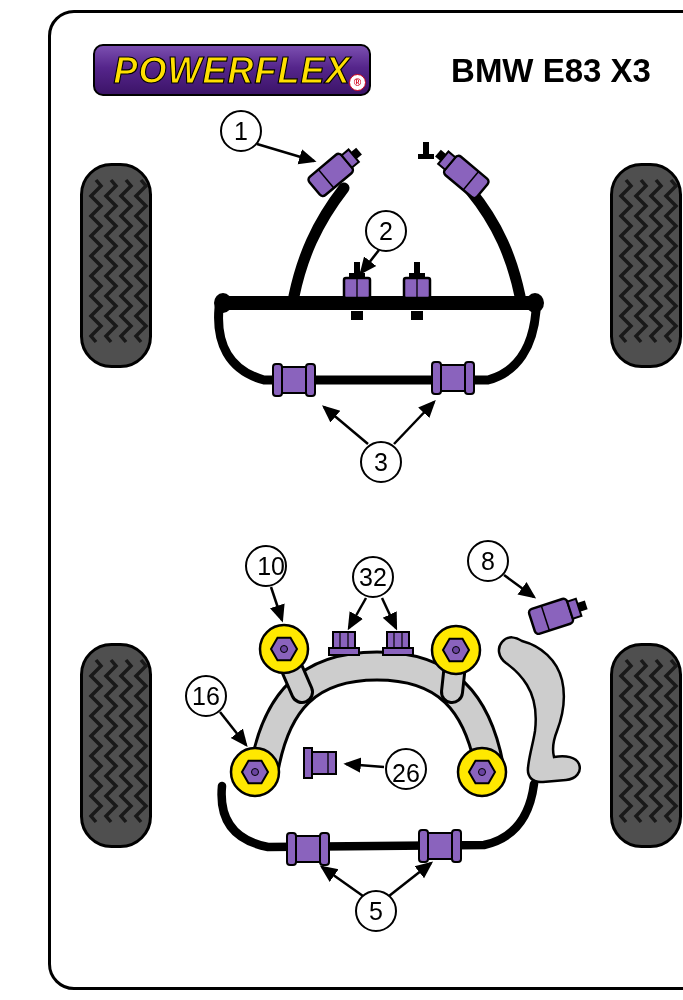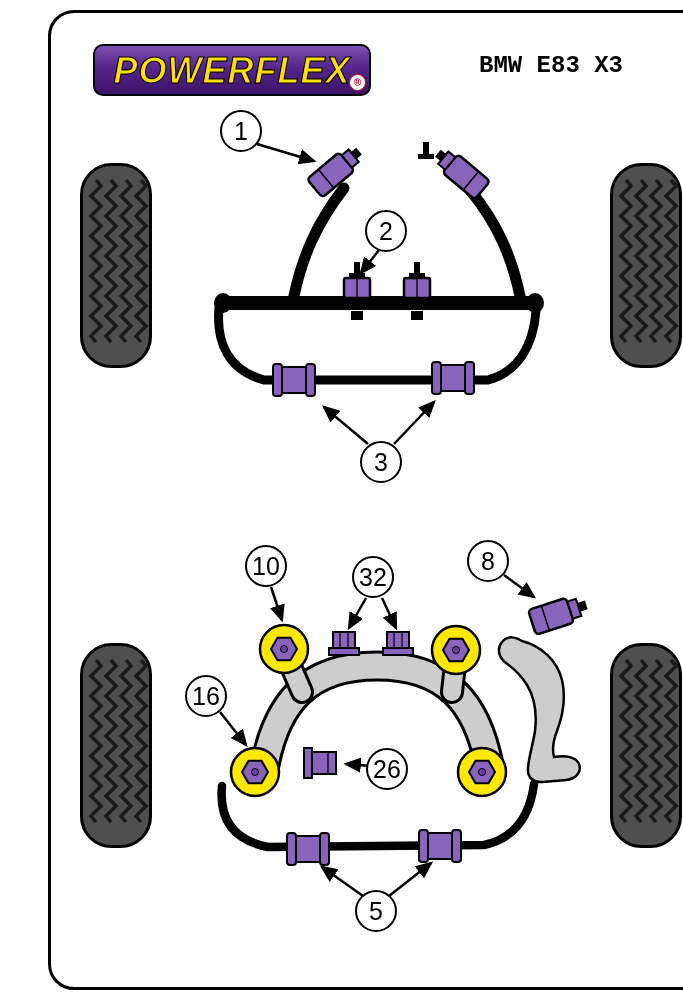--- a/index.html
+++ b/index.html
@@ -46,24 +46,23 @@
     border-radius:50%;
     font-size:10px;font-weight:bold;
     display:flex;align-items:center;justify-content:center;
     box-sizing:border-box;
   }
   .title{
     position:absolute;
     left:395px;top:52px;width:240px;
     text-align:center;
     font-weight:bold;
-    font-size:24px;
+    font-size:33px;
     color:#000;
     white-space:nowrap;
-    font-family:Liberation Mono, monospace;
   }
   .tire{position:absolute;}
   .art{position:absolute;left:0;top:0;pointer-events:none;}
   .callout{
     position:absolute;
     width:42px;height:42px;
     box-sizing:border-box;
     border:2.5px solid #000;
     border-radius:50%;
     background:#fff;
@@ -276,32 +275,32 @@
 
   <div class="callout" style="left:184px;top:110px;">
     <span>1</span>
   </div>
   <div class="callout" style="left:329px;top:210px;">
     <span>2</span>
   </div>
   <div class="callout" style="left:324px;top:441px;">
     <span>3</span>
   </div>
-  <div class="callout" style="left:209px;top:545px;">
+  <div class="callout" style="left:209px;top:545px;justify-content:flex-end;">
     <span>10</span>
   </div>
   <div class="callout" style="left:316px;top:556px;">
     <span>32</span>
   </div>
   <div class="callout" style="left:431px;top:540px;">
     <span>8</span>
   </div>
   <div class="callout" style="left:149px;top:675px;">
     <span>16</span>
   </div>
-  <div class="callout" style="left:330px;top:748px;">
+  <div class="callout" style="left:349px;top:748px;align-items:flex-end;">
     <span>26</span>
   </div>
   <div class="callout" style="left:319px;top:890px;">
     <span>5</span>
   </div>
 
 </div>
 
 </body></html>

